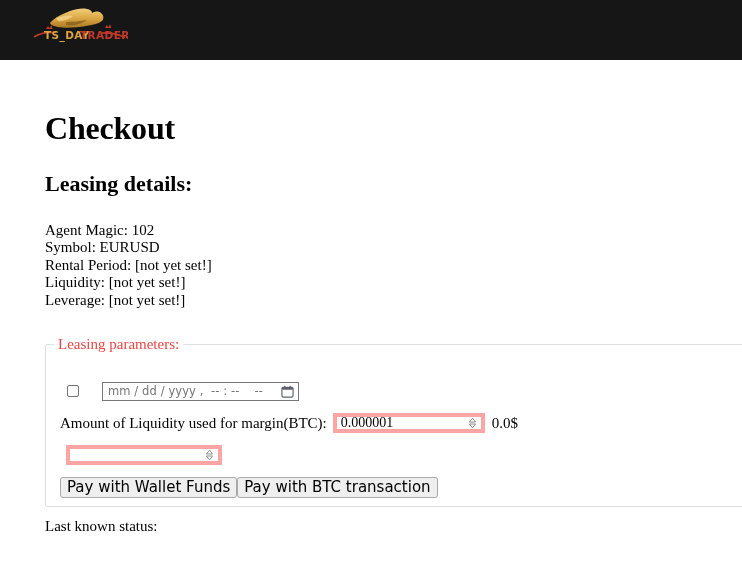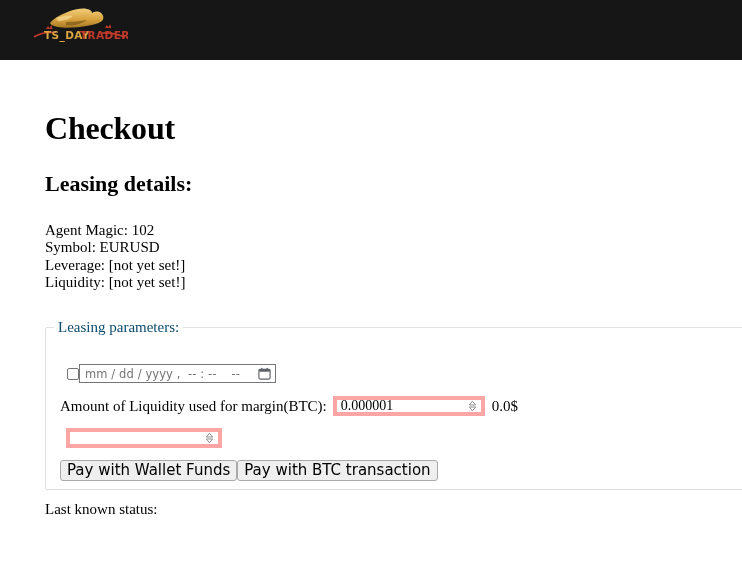--- a/index.html
+++ b/index.html
@@ -66,21 +66,21 @@
     padding: 0 0 8px 0;
     border: 1px solid #e0e0e0;
     border-radius: 2px;
     width: 760px;
     box-sizing: border-box;
   }
   .params-fieldset > legend {
     font-size: 15px;
     padding: 0 4px;
     margin-left: 8px;
-    color: #0c4a6e;
+    color: #ef4444;
   }
 
   .form-row {
     font-size: 15px;
     line-height: 20px;
     margin: 0 0 0 14px;
     display: flex;
     align-items: center;
     height: 32px;
     white-space: nowrap;
@@ -99,21 +99,21 @@
     border-radius: 2px;
     background: #fff;
     margin: 0 0 0 7px;
     padding: 0;
     vertical-align: middle;
     flex: 0 0 auto;
   }
 
   
   .datetime-box {
-    margin-left: 0;
+    margin-left: 23px;
     border: 1px solid #767676;
     background: #ffffff;
     height: 19px;
     box-sizing: border-box;
     display: inline-flex;
     align-items: center;
     padding: 0 4px 0 5px;
     font-family: "DejaVu Sans", "Liberation Sans", sans-serif;
     font-size: 11.5px;
     color: #757575;
@@ -205,22 +205,23 @@
 
 <div class="page">
 
   <h1 class="page-title">Checkout</h1>
 
   <h2 class="section-title">Leasing details:</h2>
 
   <div class="detail-list">
     <div class="detail-line">Agent Magic: 102</div>
     <div class="detail-line">Symbol: EURUSD</div>
+    <div class="detail-line">Rental Period: [not yet set!]</div>
+    <div class="detail-line">Liquidity: [not yet set!]</div>
     <div class="detail-line">Leverage: [not yet set!]</div>
-    <div class="detail-line">Liquidity: [not yet set!]</div>
   </div>
 
   <fieldset class="params-fieldset">
     <legend>Leasing parameters:</legend>
 
     <div class="form-row first">
       <input type="checkbox" class="chk" style="">
       <span class="datetime-box">
         <span class="dt-text">mm / dd / yyyy ,  -- : --    --</span>
         <svg class="cal-icon" viewBox="0 0 14 14" xmlns="http://www.w3.org/2000/svg">

